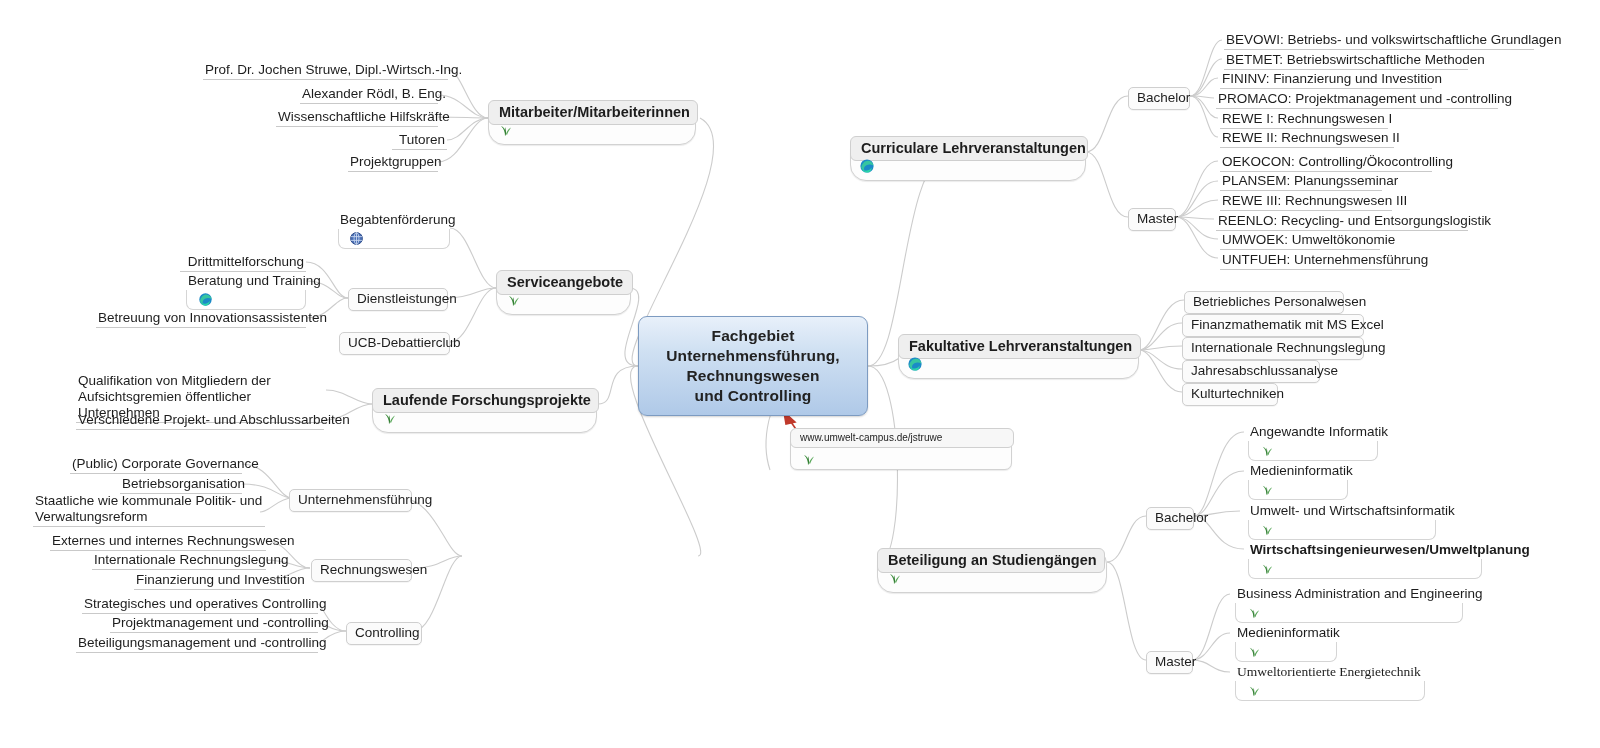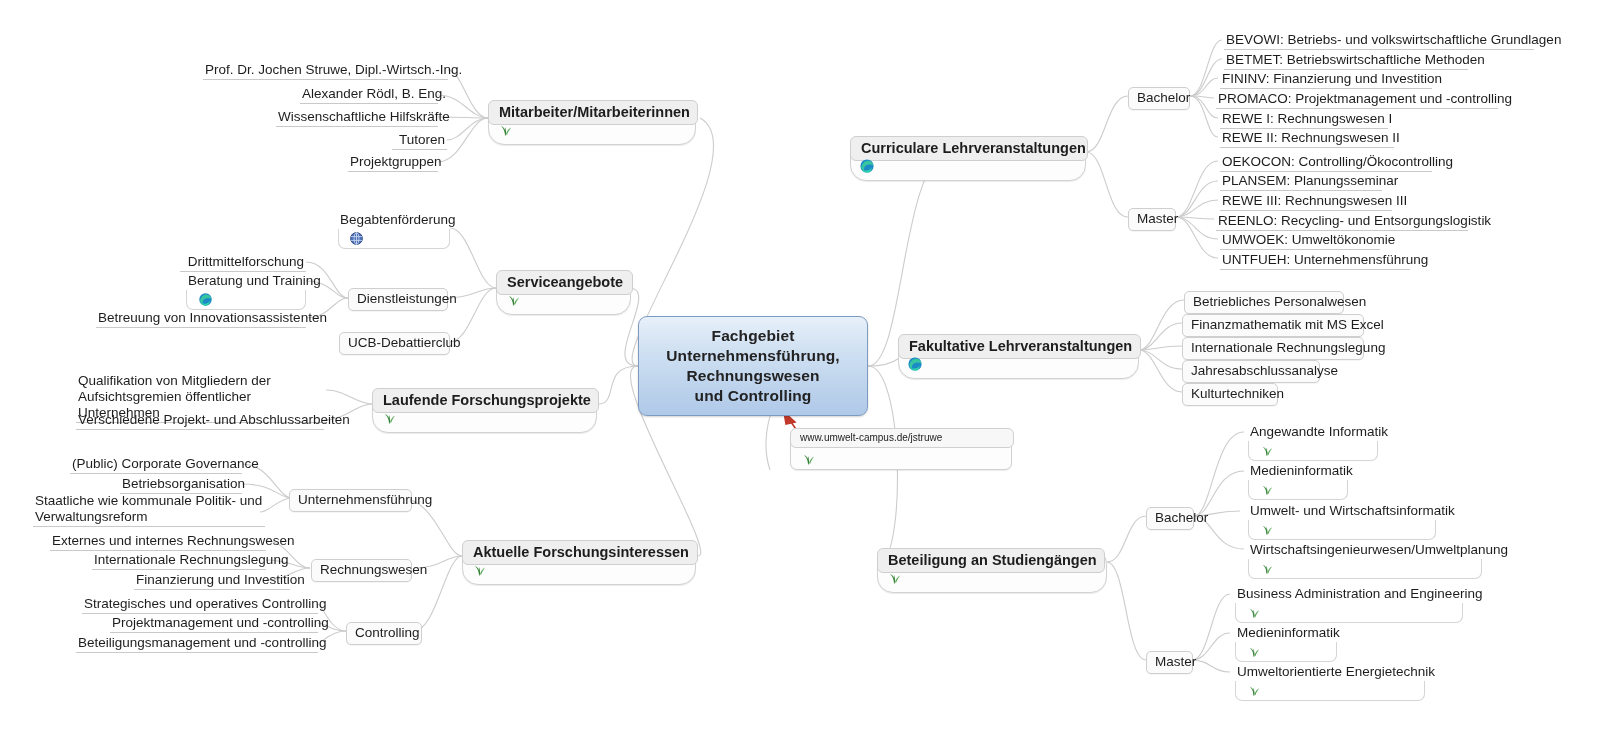--- a/index.html
+++ b/index.html
@@ -293,32 +293,20 @@
             <path d="M8 14 C8 10 7 7 4 4 C7 5 8.5 8 9 11 Z" fill="#3f8f3f"></path>
             <path d="M9 12 C10 9 12 6.5 14 5.5 C12.5 8 11 10 10 13 Z" fill="#5aa85a"></path>
             <path d="M8.4 13.6 C7.8 10 7.6 7.5 8.2 5 C8.9 7.8 9 10.6 8.9 13.6 Z" fill="#2f7a2f"></path>
           </svg>
       </span>
     </div>
   </div>
   <div class="node leaf wrap" style="left:76px;top:373px;width:250px;line-height:16px;">Qualifikation von Mitgliedern der Aufsichtsgremien öffentlicher Unternehmen</div>
   <div class="node leaf" style="left:76px;top:411px;width:248px;">Verschiedene Projekt- und Abschlussarbeiten</div>
 
-  <div class="node topic" style="left:462px;top:540px;width:234px;height:45px;">
-    <div class="pill" style="width:236px;">Aktuelle Forschungsinteressen</div>
-    <div class="iconrow">
-      <span class="icon">
-        <svg width="16" height="16" viewBox="0 0 16 16">
-            <path d="M8 14 C8 10 7 7 4 4 C7 5 8.5 8 9 11 Z" fill="#3f8f3f"></path>
-            <path d="M9 12 C10 9 12 6.5 14 5.5 C12.5 8 11 10 10 13 Z" fill="#5aa85a"></path>
-            <path d="M8.4 13.6 C7.8 10 7.6 7.5 8.2 5 C8.9 7.8 9 10.6 8.9 13.6 Z" fill="#2f7a2f"></path>
-          </svg>
-      </span>
-    </div>
-  </div>
 
   <div class="node chip" style="left:289px;top:489px;width:123px;">Unternehmensführung</div>
   <div class="node chip" style="left:311px;top:559px;width:101px;">Rechnungswesen</div>
   <div class="node chip" style="left:346px;top:622px;width:76px;">Controlling</div>
 
   <div class="node leaf right" style="left:70px;top:455px;width:172px;">(Public) Corporate Governance</div>
   <div class="node leaf right" style="left:120px;top:475px;width:122px;">Betriebsorganisation</div>
   <div class="node leaf wrap" style="left:33px;top:493px;width:232px;line-height:16px;">Staatliche wie kommunale Politik- und Verwaltungsreform</div>
 
   <div class="node leaf right" style="left:50px;top:532px;width:216px;">Externes und internes Rechnungswesen</div>
@@ -427,21 +415,21 @@
         <svg width="15" height="15" viewBox="0 0 16 16">
             <path d="M8 14 C8 10 7 7 4 4 C7 5 8.5 8 9 11 Z" fill="#3f8f3f"></path>
             <path d="M9 12 C10 9 12 6.5 14 5.5 C12.5 8 11 10 10 13 Z" fill="#5aa85a"></path>
             <path d="M8.4 13.6 C7.8 10 7.6 7.5 8.2 5 C8.9 7.8 9 10.6 8.9 13.6 Z" fill="#2f7a2f"></path>
           </svg>
       </span>
     </div>
   </div>
 
   <div class="node" style="left:1248px;top:541px;width:234px;height:38px;">
-    <div class="leaf" style="width:234px;">Wirtschaftsingenieurwesen/Umweltplanung</div>
+    <div class="leaf" style="width:234px;font-weight:bold;">Wirtschaftsingenieurwesen/Umweltplanung</div>
     <div class="leafbox" style="position:absolute;left:0;top:18px;width:234px;height:20px;">
       <span class="icon" style="position:absolute;left:10px;top:2px;">
         <svg width="15" height="15" viewBox="0 0 16 16">
             <path d="M8 14 C8 10 7 7 4 4 C7 5 8.5 8 9 11 Z" fill="#3f8f3f"></path>
             <path d="M9 12 C10 9 12 6.5 14 5.5 C12.5 8 11 10 10 13 Z" fill="#5aa85a"></path>
             <path d="M8.4 13.6 C7.8 10 7.6 7.5 8.2 5 C8.9 7.8 9 10.6 8.9 13.6 Z" fill="#2f7a2f"></path>
           </svg>
       </span>
     </div>
   </div>
@@ -465,21 +453,21 @@
       <span class="icon" style="position:absolute;left:10px;top:2px;">
         <svg width="15" height="15" viewBox="0 0 16 16">
             <path d="M8 14 C8 10 7 7 4 4 C7 5 8.5 8 9 11 Z" fill="#3f8f3f"></path>
             <path d="M9 12 C10 9 12 6.5 14 5.5 C12.5 8 11 10 10 13 Z" fill="#5aa85a"></path>
             <path d="M8.4 13.6 C7.8 10 7.6 7.5 8.2 5 C8.9 7.8 9 10.6 8.9 13.6 Z" fill="#2f7a2f"></path>
           </svg>
       </span>
     </div>
   </div>
 
-  <div class="node" style="left:1235px;top:663px;width:190px;height:38px;">
+  <div class="node" style="left:1235px;top:663px;width:190px;height:38px;font-family:Liberation Serif, serif;">
     <div class="leaf" style="width:190px;">Umweltorientierte Energietechnik</div>
     <div class="leafbox" style="position:absolute;left:0;top:18px;width:190px;height:20px;">
       <span class="icon" style="position:absolute;left:10px;top:2px;">
         <svg width="15" height="15" viewBox="0 0 16 16">
             <path d="M8 14 C8 10 7 7 4 4 C7 5 8.5 8 9 11 Z" fill="#3f8f3f"></path>
             <path d="M9 12 C10 9 12 6.5 14 5.5 C12.5 8 11 10 10 13 Z" fill="#5aa85a"></path>
             <path d="M8.4 13.6 C7.8 10 7.6 7.5 8.2 5 C8.9 7.8 9 10.6 8.9 13.6 Z" fill="#2f7a2f"></path>
           </svg>
       </span>
     </div>

